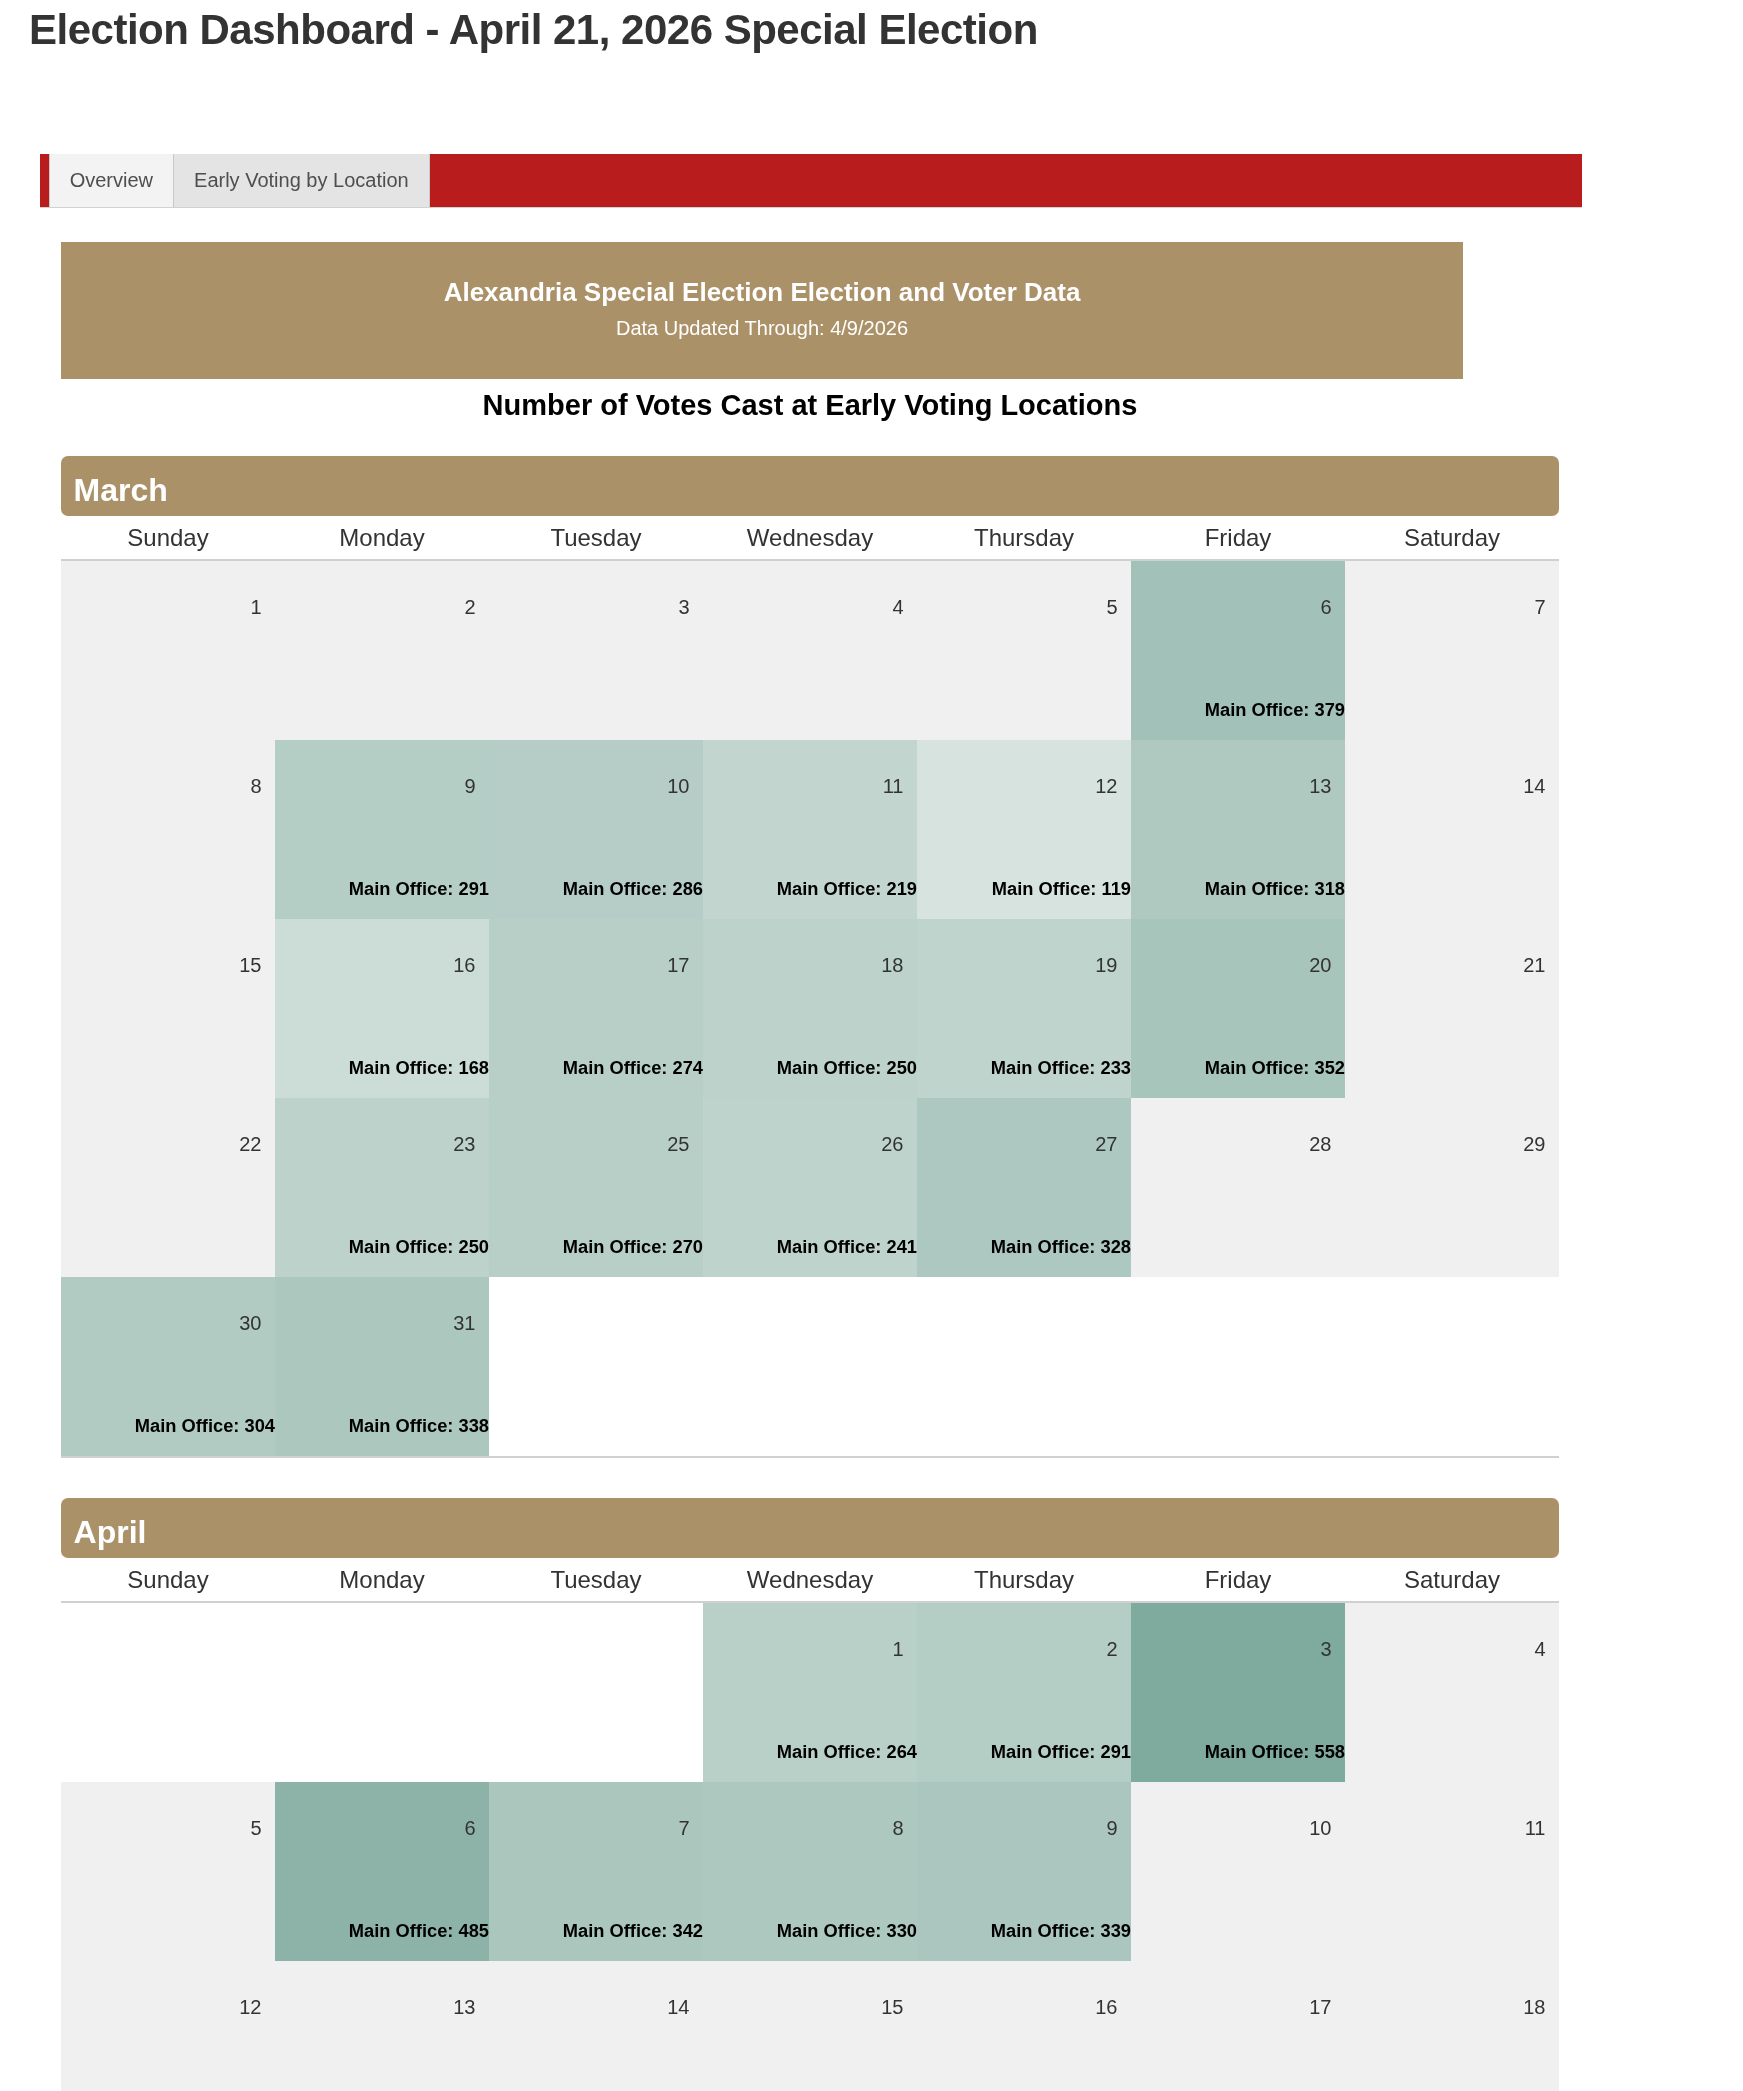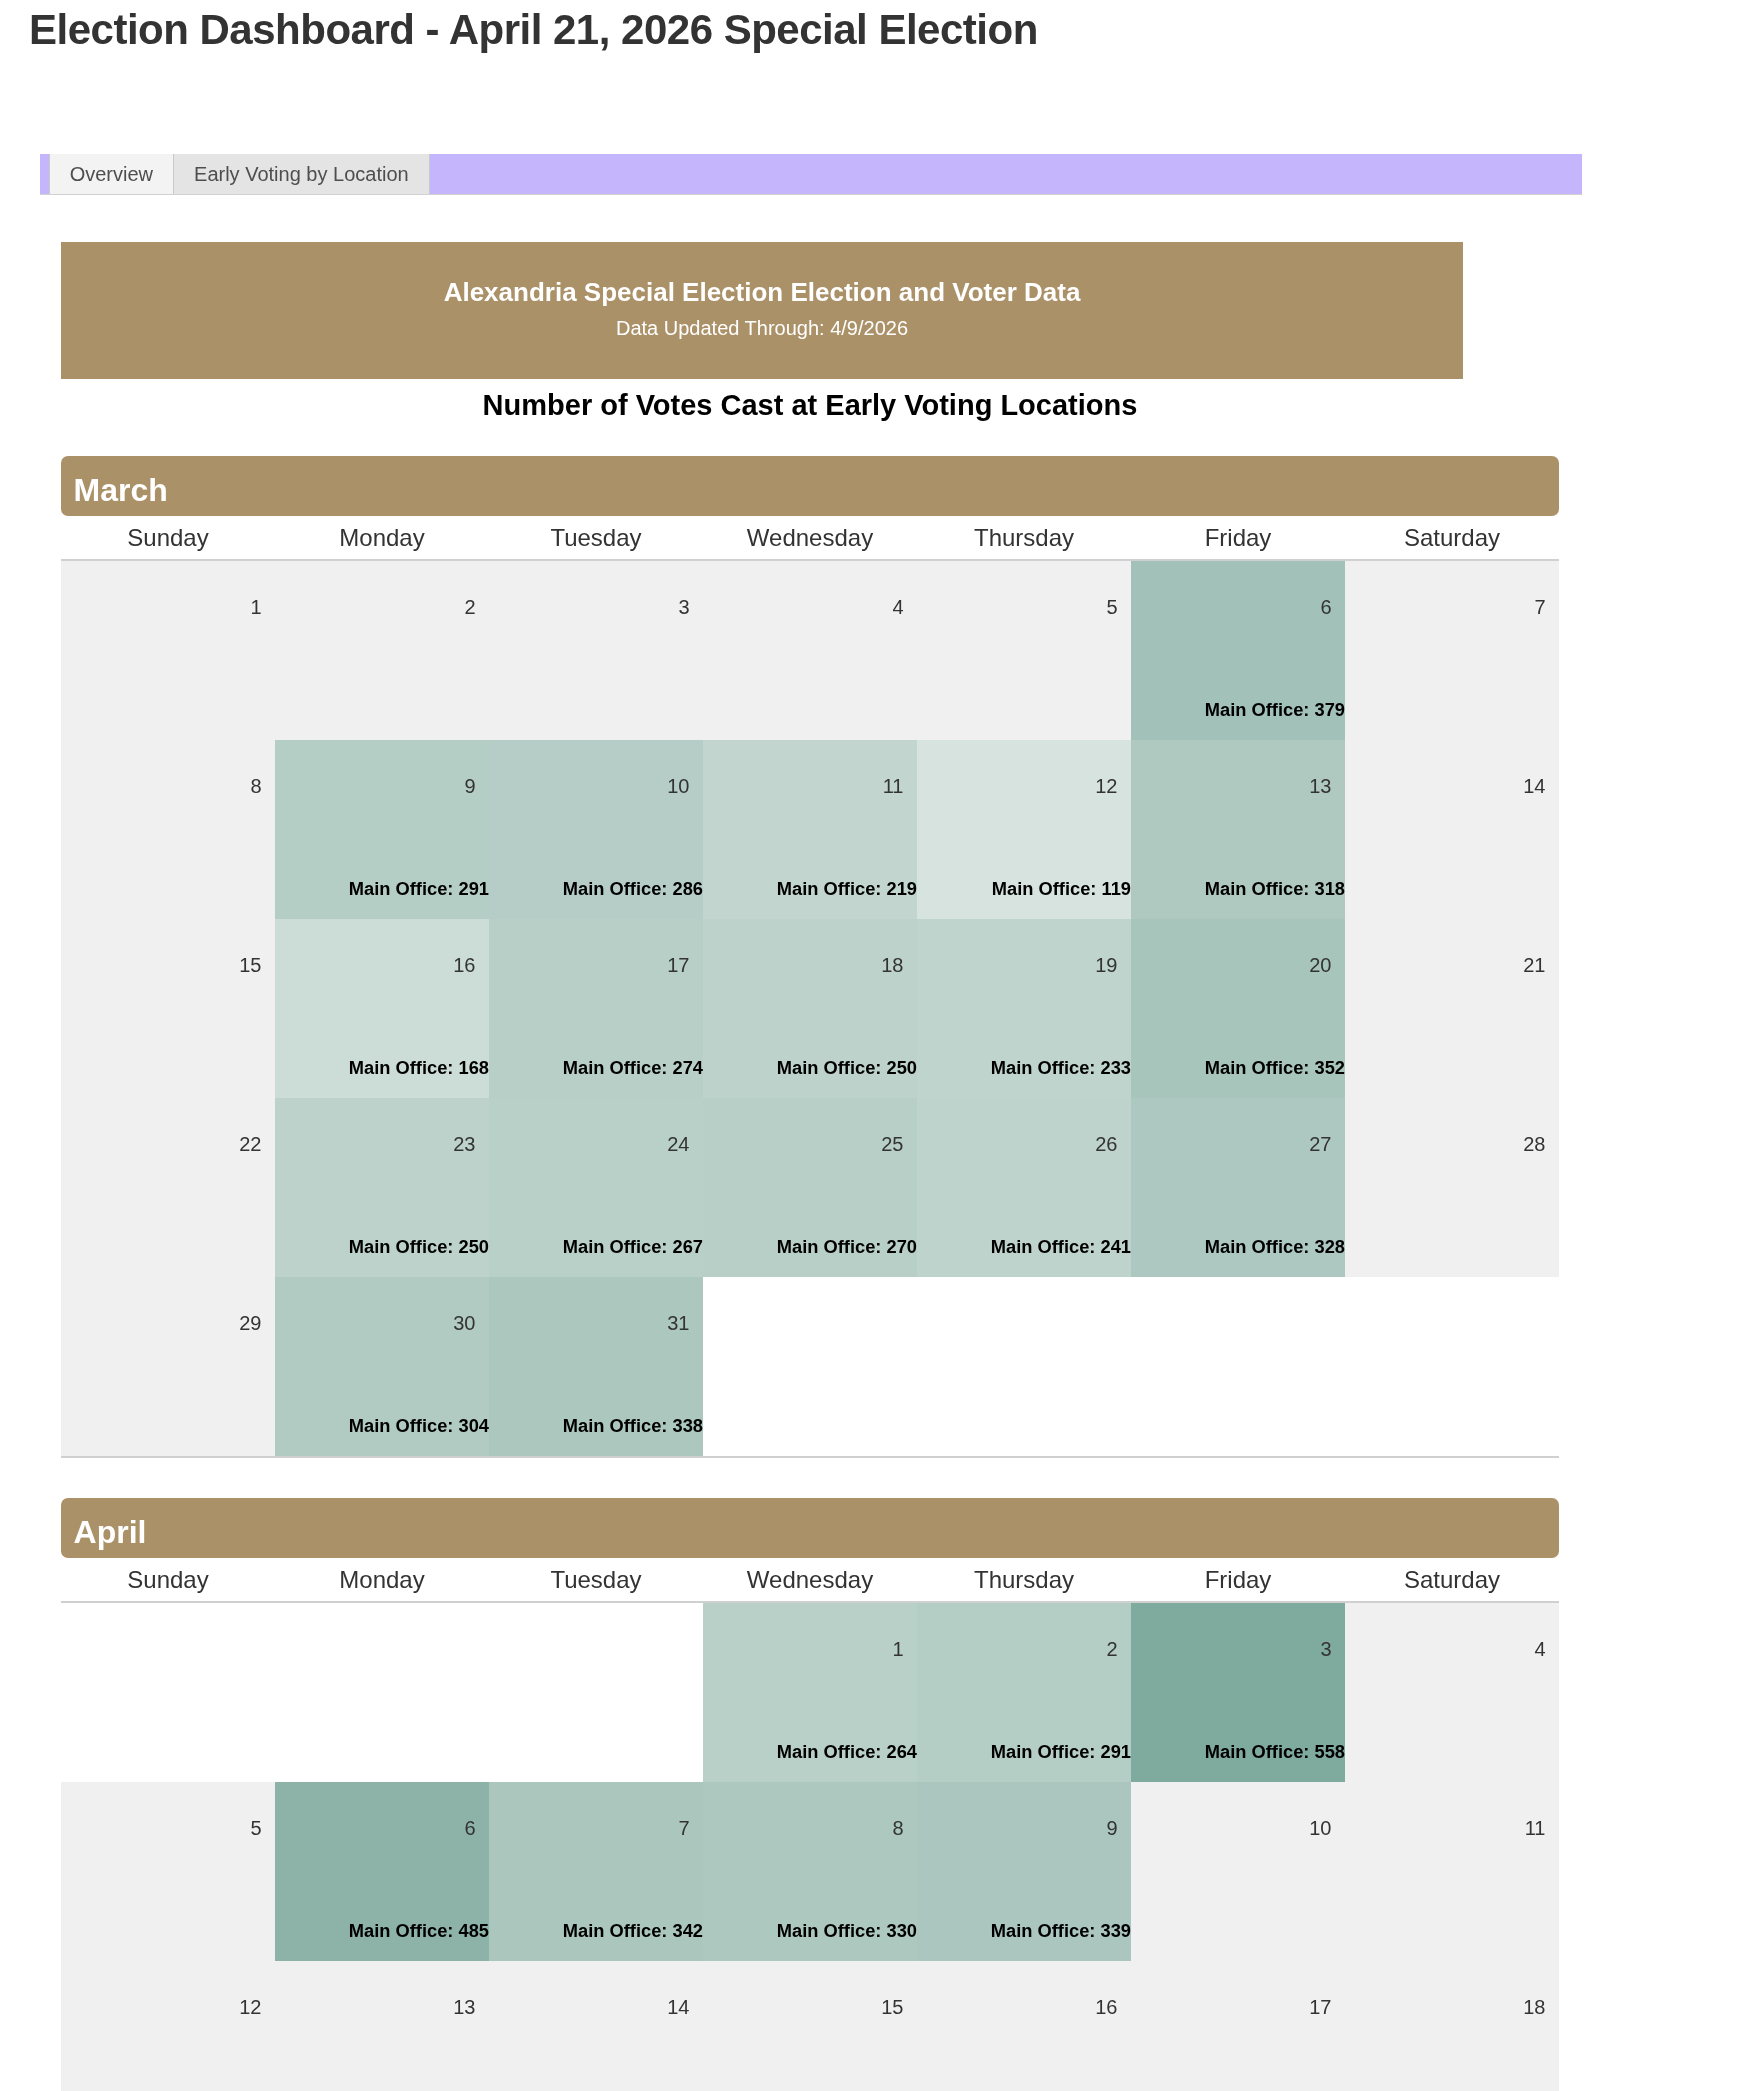--- a/index.html
+++ b/index.html
@@ -7,22 +7,22 @@
     width:1744px;height:2091px;overflow:hidden;background:#fff;
     font-family:"Liberation Sans", sans-serif;
     position:relative;
   }
   .page-title{
     position:absolute;left:29px;top:5.8px;margin:0;
     font-size:42px;font-weight:700;color:#333;letter-spacing:-0.5px;
   }
   
   .tabbar{
-    position:absolute;left:40px;top:154px;width:1542px;height:41px;
-    background:#c4b5fd;border-bottom:1.9px solid #d2d2d2;
+    position:absolute;left:40px;top:154px;width:1542px;height:54px;
+    background:#b91c1c;border-bottom:1.9px solid #d2d2d2;
     display:flex;align-items:stretch;box-sizing:border-box;
   }
   .tab-spacer{width:8.7px;border-right:1px solid #c9c9c9;}
   .tab{
     display:flex;align-items:center;padding:0 20px;
     font-size:20px;color:#4e4e4e;background:#f3f3f3;
     border-right:1px solid #c9c9c9;cursor:default;white-space:nowrap;
   }
   .tab.active{background:#e4e4e4;text-align:center;}
   
@@ -168,24 +168,20 @@
         <div class="day-cell empty-day">
           <span class="day-num">21</span>
         </div>
         <div class="day-cell empty-day">
           <span class="day-num">22</span>
         </div>
         <div class="day-cell" style="background: rgb(188, 210, 203);">
           <span class="day-num">23</span>
           <div class="day-value">Main Office: 250</div>
         </div>
-        <div class="day-cell" style="background: rgb(185, 208, 200);">
-          <span class="day-num">24</span>
-          <div class="day-value">Main Office: 267</div>
-        </div>
         <div class="day-cell" style="background: rgb(184, 207, 200);">
           <span class="day-num">25</span>
           <div class="day-value">Main Office: 270</div>
         </div>
         <div class="day-cell" style="background: rgb(190, 211, 204);">
           <span class="day-num">26</span>
           <div class="day-value">Main Office: 241</div>
         </div>
         <div class="day-cell" style="background: rgb(173, 200, 192);">
           <span class="day-num">27</span>

